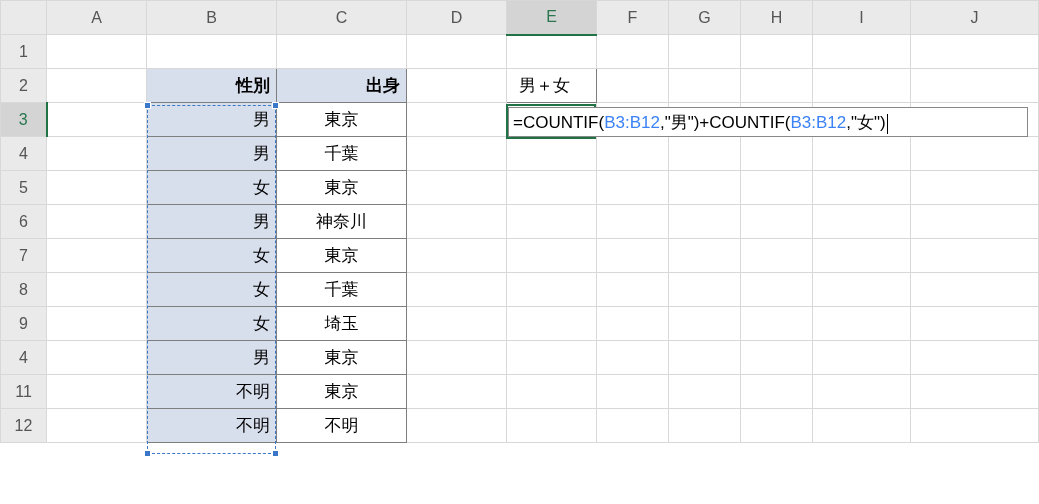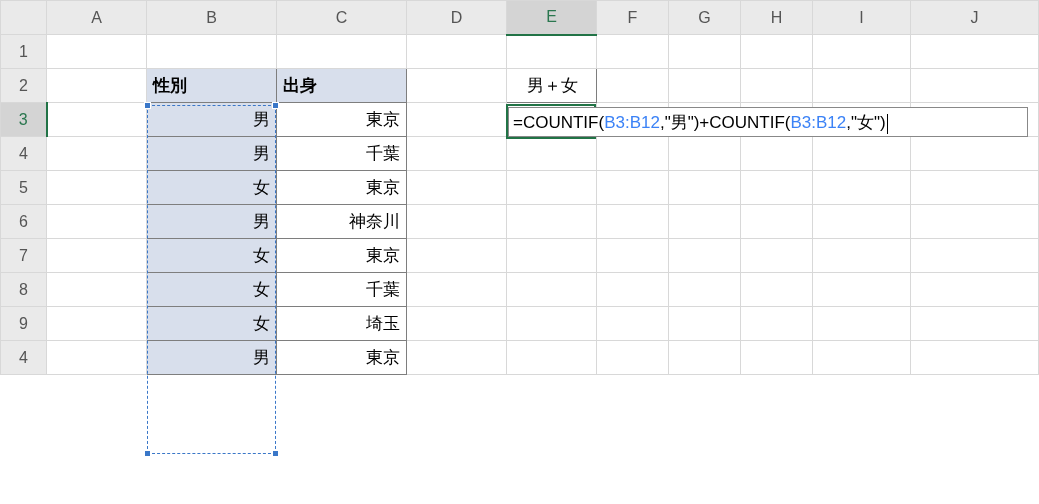--- a/index.html
+++ b/index.html
@@ -58,39 +58,39 @@
   th.colhdr.active {
     background: #d4d4d4;
     border-bottom: 2px solid #217346;
     color: #2a774f;
   }
 
   
   .tbl-head {
     background: #d8dfec !important;
     font-weight: bold;
-    text-align: left;
+    text-align: right;
     border: 1px solid #7e7e7e !important;
   }
   
   .sel-range {
     background: #d8dfec !important;
     border: 1px solid #7e7e7e !important;
     text-align: right;
   }
   
   .c-data {
     border: 1px solid #7e7e7e !important;
-    text-align: right;
+    text-align: center;
   }
   
   .e2 {
     border: 1px solid #7e7e7e !important;
     text-align: left;
-    padding-left: 20px;
+    padding-left: 12px;
   }
 
   
   .formula-box {
     position: absolute;
     background: #fff;
     border: 1px solid #888;
     height: 30px;
     line-height: 30px;
     padding: 0 4px;
@@ -306,21 +306,47 @@
     <td class="c-data">東京</td>
     <td></td>
           <td></td>
           <td></td>
           <td></td>
           <td></td>
           <td></td>
           <td></td>
   </tr>
 
-
+  <tr>
+    <td class="rowhdr">11</td>
+    <td></td>
+    <td class="sel-range">不明</td>
+    <td class="c-data">東京</td>
+    <td></td>
+          <td></td>
+          <td></td>
+          <td></td>
+          <td></td>
+          <td></td>
+          <td></td>
+  </tr>
+
+  <tr>
+    <td class="rowhdr">12</td>
+    <td></td>
+    <td class="sel-range">不明</td>
+    <td class="c-data">不明</td>
+    <td></td>
+          <td></td>
+          <td></td>
+          <td></td>
+          <td></td>
+          <td></td>
+          <td></td>
+  </tr>
 
 </tbody>
     </table>
 
 <div class="activecell" style="left:506px; top:104px; width:90px; height:35px;"></div>
 
 <div class="marquee" style="left:147px; top:105px; width:129px; height:349px;">
   <div class="handle h-tl"></div>
   <div class="handle h-tr"></div>
   <div class="handle h-bl"></div>

